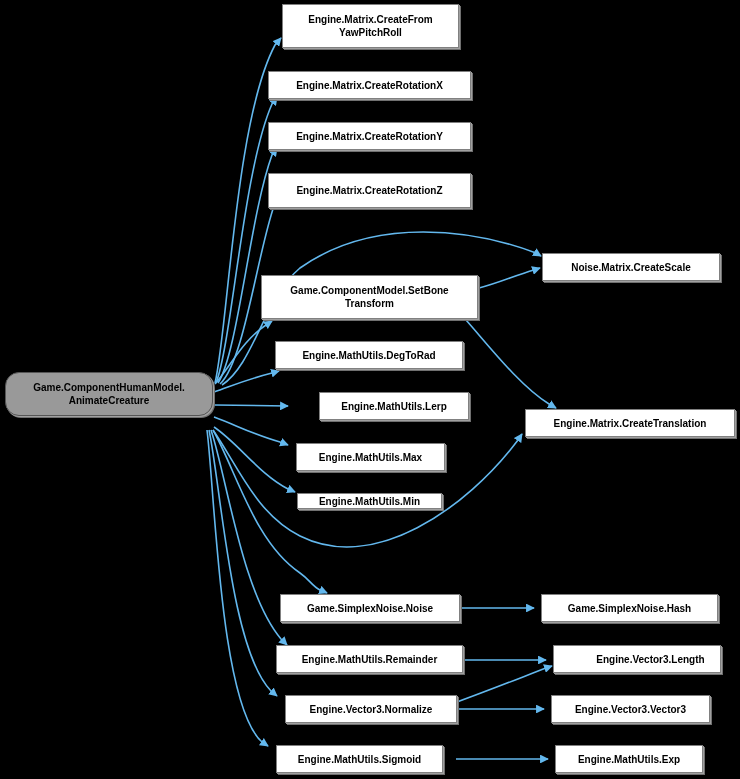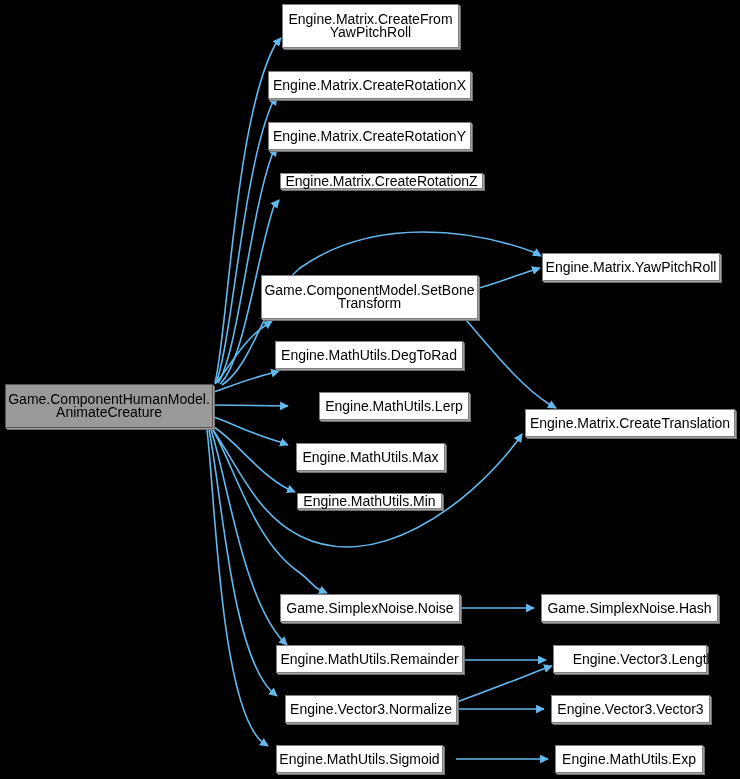--- a/index.html
+++ b/index.html
@@ -15,24 +15,25 @@
     position:absolute;
     box-sizing:border-box;
     background:#ffffff;
     border:1px solid #808080;
     box-shadow:1px 1px 0 0 #a0a0a0, 2px 2px 0 0 #707070;
     display:flex;
     align-items:center;
     justify-content:center;
     text-align:center;
     color:#000000;
-    font-size:14px;
+    font-size:10px;
     line-height:13px;
     letter-spacing:0px;
     white-space:pre-line;
+    font-weight:bold;
   }
   .node.current{
     background:#999999;
     border:1px solid #555555;
   }
   .node-label{display:block;padding:0 3px;}
 </style>
 </head>
 <body>
 
@@ -62,37 +63,37 @@
         <path d="M 479,288 C 499,283 516,275 534,270 L 540,268" marker-end="url(#arrow)" stroke="#63b8ee"></path>
         <path d="M 466,320 C 489,346 520,386 549,404 L 556,408" marker-end="url(#arrow)" stroke="#63b8ee"></path>
         <path d="M 461,608 L 534,608" marker-end="url(#arrow)" stroke="#63b8ee"></path>
         <path d="M 464,660 L 546,660" marker-end="url(#arrow)" stroke="#63b8ee"></path>
         <path d="M 457,702 C 490,690 520,678 546,668 L 552,666" marker-end="url(#arrow)" stroke="#63b8ee"></path>
         <path d="M 458,709 L 544,709" marker-end="url(#arrow)" stroke="#63b8ee"></path>
         <path d="M 456,759 L 548,759" marker-end="url(#arrow)" stroke="#63b8ee"></path>
       </g>
   </svg>
   <div id="node-layer">
-      <div class="node current" style="left: 5px; top: 384px; width: 208px; height: 44px;"><span class="node-label">Game.ComponentHumanModel.
+      <div class="node current" style="left: 5px; top: 372px; width: 208px; height: 44px; border-radius: 14px;"><span class="node-label">Game.ComponentHumanModel.
 AnimateCreature</span></div>
       <div class="node" style="left: 282px; top: 4px; width: 177px; height: 44px;"><span class="node-label">Engine.Matrix.CreateFrom
 YawPitchRoll</span></div>
       <div class="node" style="left: 268px; top: 71px; width: 203px; height: 28px;"><span class="node-label">Engine.Matrix.CreateRotationX</span></div>
       <div class="node" style="left: 268px; top: 122px; width: 203px; height: 28px;"><span class="node-label">Engine.Matrix.CreateRotationY</span></div>
-      <div class="node" style="left: 280px; top: 173px; width: 203px; height: 16px;"><span class="node-label">Engine.Matrix.CreateRotationZ</span></div>
-      <div class="node" style="left: 542px; top: 253px; width: 178px; height: 28px;"><span class="node-label">Engine.Matrix.YawPitchRoll</span></div>
+      <div class="node" style="left: 268px; top: 173px; width: 203px; height: 35px;"><span class="node-label">Engine.Matrix.CreateRotationZ</span></div>
+      <div class="node" style="left: 542px; top: 253px; width: 178px; height: 28px;"><span class="node-label">Noise.Matrix.CreateScale</span></div>
       <div class="node" style="left: 261px; top: 275px; width: 217px; height: 44px;"><span class="node-label">Game.ComponentModel.SetBone
 Transform</span></div>
       <div class="node" style="left: 275px; top: 341px; width: 188px; height: 28px;"><span class="node-label">Engine.MathUtils.DegToRad</span></div>
       <div class="node" style="left: 295px; top: 392px; width: 150px; height: 28px; margin-left: 24px;"><span class="node-label">Engine.MathUtils.Lerp</span></div>
       <div class="node" style="left: 525px; top: 409px; width: 210px; height: 28px;"><span class="node-label">Engine.Matrix.CreateTranslation</span></div>
       <div class="node" style="left: 296px; top: 443px; width: 149px; height: 28px;"><span class="node-label">Engine.MathUtils.Max</span></div>
       <div class="node" style="left: 297px; top: 493px; width: 145px; height: 16px;"><span class="node-label">Engine.MathUtils.Min</span></div>
       <div class="node" style="left: 280px; top: 594px; width: 180px; height: 28px;"><span class="node-label">Game.SimplexNoise.Noise</span></div>
       <div class="node" style="left: 541px; top: 594px; width: 177px; height: 28px;"><span class="node-label">Game.SimplexNoise.Hash</span></div>
       <div class="node" style="left: 276px; top: 645px; width: 187px; height: 28px; text-align: center;"><span class="node-label">Engine.MathUtils.Remainder</span></div>
-      <div class="node" style="left: 553px; top: 645px; width: 154px; height: 28px; padding-left: 27px;"><span class="node-label">Engine.Vector3.Length</span></div>
+      <div class="node" style="left: 553px; top: 645px; width: 168px; height: 28px; padding-left: 27px;"><span class="node-label">Engine.Vector3.Length</span></div>
       <div class="node" style="left: 285px; top: 695px; width: 172px; height: 28px;"><span class="node-label">Engine.Vector3.Normalize</span></div>
       <div class="node" style="left: 551px; top: 695px; width: 159px; height: 28px;"><span class="node-label">Engine.Vector3.Vector3</span></div>
       <div class="node" style="left: 276px; top: 745px; width: 167px; height: 28px;"><span class="node-label">Engine.MathUtils.Sigmoid</span></div>
       <div class="node" style="left: 555px; top: 745px; width: 148px; height: 28px;"><span class="node-label">Engine.MathUtils.Exp</span></div>
     </div>
 </div>
 
 </body></html>

